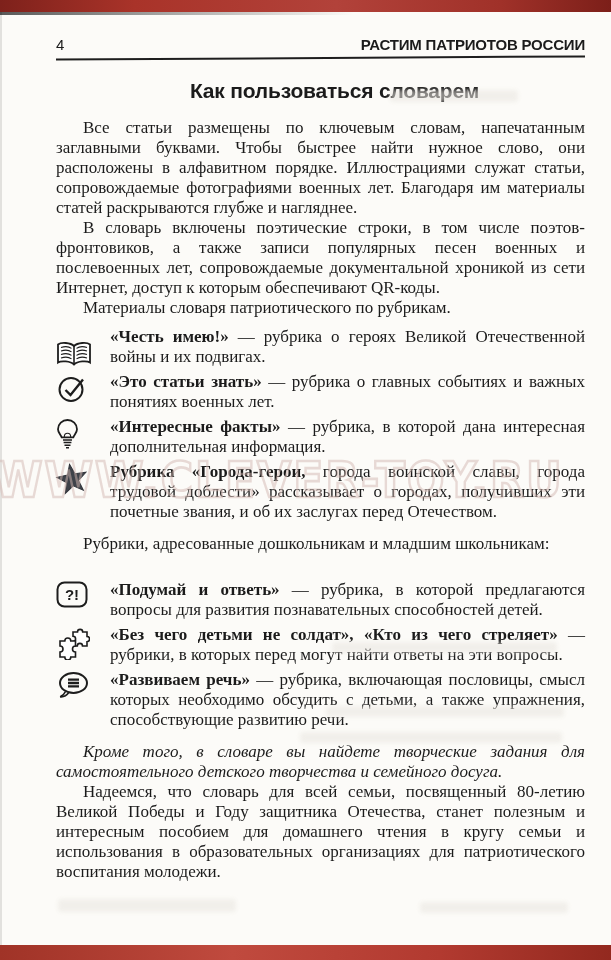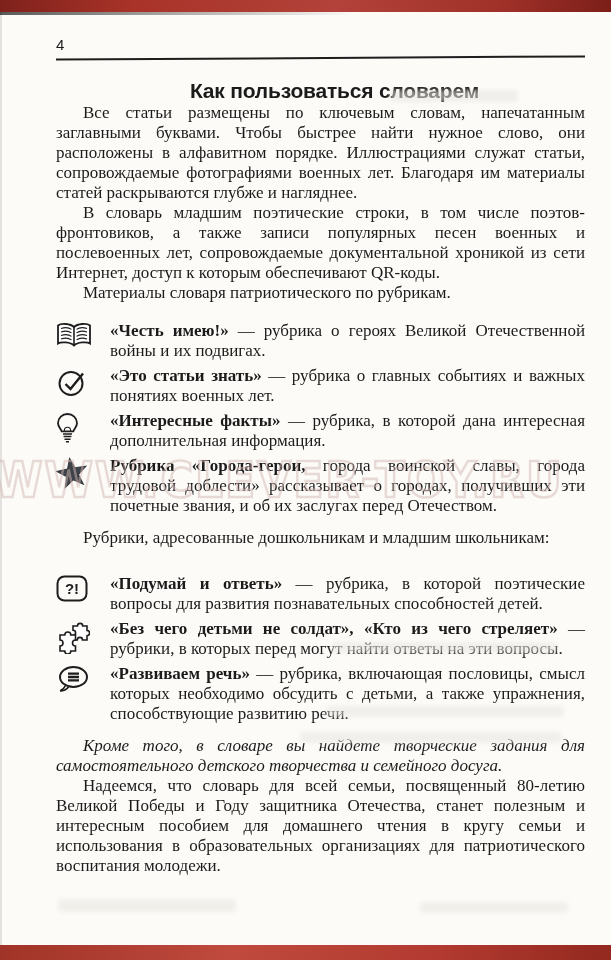--- a/index.html
+++ b/index.html
@@ -19,25 +19,25 @@
   .head-row{display:flex;justify-content:space-between;align-items:flex-end;
         font-family:"Liberation Sans", sans-serif;}
   .pageno{font-size:15px;font-weight:400;}
   .running-head{font-size:15px;font-weight:700;letter-spacing:-0.2px;}
   .rule{height:2px;background:#1e1e1e;margin-top:4px;transform:rotate(-0.35deg);}
 
   .title{margin:20px 0 0 28px;font-family:"Liberation Sans", sans-serif;
         font-size:21px;font-weight:700;letter-spacing:-0.2px;text-align:center;}
 
   p{margin:0;font-size:17px;line-height:20px;text-align:justify;text-indent:27px;}
-  .p-first{}
+  .p-first{margin-top:15px;}
   .p-gap{margin-top:12px;font-style:italic;}
 
   .li{display:flex;margin-top:5px;}
-  .li-first{margin-top:18px;}
+  .li-first{margin-top:9px;align-items:flex-end;}
   .ic{flex:none;width:54px;padding-top:1px;}
   .ic svg{display:block;}
   .it{flex:1;text-indent:0;}
   .it b{font-weight:700;}
 
   .intro{margin-top:12px;margin-bottom:26px;}
 
   .watermark{position:absolute;top:451px;left:-6px;z-index:3;white-space:nowrap;
         font-family:"DejaVu Sans", sans-serif;font-weight:800;font-size:44px;
         letter-spacing:2px;color:transparent;-webkit-text-stroke:2.4px rgba(211,184,178,.8);
@@ -56,27 +56,28 @@
 
 <div class="page">
   <div class="bar-top"></div>
   <div class="top-shadow"></div>
   <div class="edge-shadow"></div>
 
   <div class="content">
 
     <div class="head-row">
       <span class="pageno">4</span>
+      <span class="running-head">РАСТИМ ПАТРИОТОВ РОССИИ</span>
     </div>
     <div class="rule"></div>
 
     <div class="title">Как пользоваться словарем</div>
 
     <p class="p-first">Все статьи размещены по ключевым словам, напечатанным заглавными буквами. Чтобы быстрее найти нужное слово, они расположены в алфавитном порядке. Иллюстрациями служат статьи, сопровождаемые фотографиями военных лет. Благодаря им материалы статей раскрываются глубже и нагляднее.</p>
-    <p>В словарь младшим поэтические строки, в том числе поэтов-фронтовиков, а также записи популярных песен военных и послевоенных лет, сопровождаемые документальной хроникой из сети Интернет, доступ к которым обеспечивают QR-коды.</p>
+    <p>В словарь включены поэтические строки, в том числе поэтов-фронтовиков, а также записи популярных песен военных и послевоенных лет, сопровождаемые документальной хроникой из сети Интернет, доступ к которым обеспечивают QR-коды.</p>
     <p>Материалы словаря патриотического по рубрикам.</p>
 
     <div class="li li-first">
       <span class="ic">
         <svg width="36" height="26" viewBox="0 0 36 26">
           <path d="M18 5 C14.5 1.5 5 1 2 3.5 V21.5 C5 19.5 14.5 20 18 23.5 C21.5 20 31 19.5 34 21.5 V3.5 C31 1 21.5 1.5 18 5 Z" fill="#fff" stroke="#1d1d1d" stroke-width="1.8"></path>
           <path d="M18 5 V23.5" stroke="#1d1d1d" stroke-width="1.6" fill="none"></path>
           <path d="M5 6.5 C9 5.2 13 5.6 15.5 7.4 M5 10 C9 8.7 13 9.1 15.5 10.9 M5 13.5 C9 12.2 13 12.6 15.5 14.4 M5 17 C9 15.7 13 16.1 15.5 17.9" stroke="#1d1d1d" stroke-width="1.1" fill="none"></path>
           <path d="M31 6.5 C27 5.2 23 5.6 20.5 7.4 M31 10 C27 8.7 23 9.1 20.5 10.9 M31 13.5 C27 12.2 23 12.6 20.5 14.4 M31 17 C27 15.7 23 16.1 20.5 17.9" stroke="#1d1d1d" stroke-width="1.1" fill="none"></path>
         </svg>
@@ -116,21 +117,21 @@
 
     <p class="intro">Рубрики, адресованные дошкольникам и младшим школьникам:</p>
 
     <div class="li">
       <span class="ic">
         <svg width="33" height="28" viewBox="0 0 33 28">
           <rect x="1.5" y="1.5" width="29" height="24" rx="7" fill="none" stroke="#1d1d1d" stroke-width="2"></rect>
           <text x="16" y="19" text-anchor="middle" font-family="Liberation Sans, sans-serif" font-size="15" font-weight="bold" fill="#1d1d1d">?!</text>
         </svg>
       </span>
-      <p class="it"><b>«Подумай и ответь»</b><span> — рубрика, в которой поэтические вопросы для развития познавательных способностей детей.</span></p>
+      <p class="it"><b>«Подумай и ответь»</b><span> — рубрика, в которой предлагаются вопросы для развития познавательных способностей детей.</span></p>
     </div>
 
     <div class="li">
       <span class="ic">
         <svg width="34" height="34" viewBox="0 0 34 34">
           <path d="M17 6 h4.5 a2.6 2.6 0 1 1 5.2 0 H31 v4.5 a2.6 2.6 0 1 1 0 5.2 V20 h-4.5 a2.6 2.6 0 1 0 -5.2 0 H17 v-4.5 a2.6 2.6 0 1 0 0 -5.2 Z" fill="#fff" stroke="#1d1d1d" stroke-width="1.6"></path>
           <path d="M4 15 h4.8 a3 3 0 1 1 6 0 H19.5 v5 a3 3 0 1 0 0 6 v5 H14.8 a3 3 0 1 1 -6 0 H4 v-5 a3 3 0 1 0 0 -6 Z" fill="#fff" stroke="#1d1d1d" stroke-width="1.6"></path>
         </svg>
       </span>
       <p class="it"><b>«Без чего детьми не солдат», «Кто из чего стреляет»</b><span> — рубрики, в которых перед могут найти ответы на эти вопросы.</span></p>

